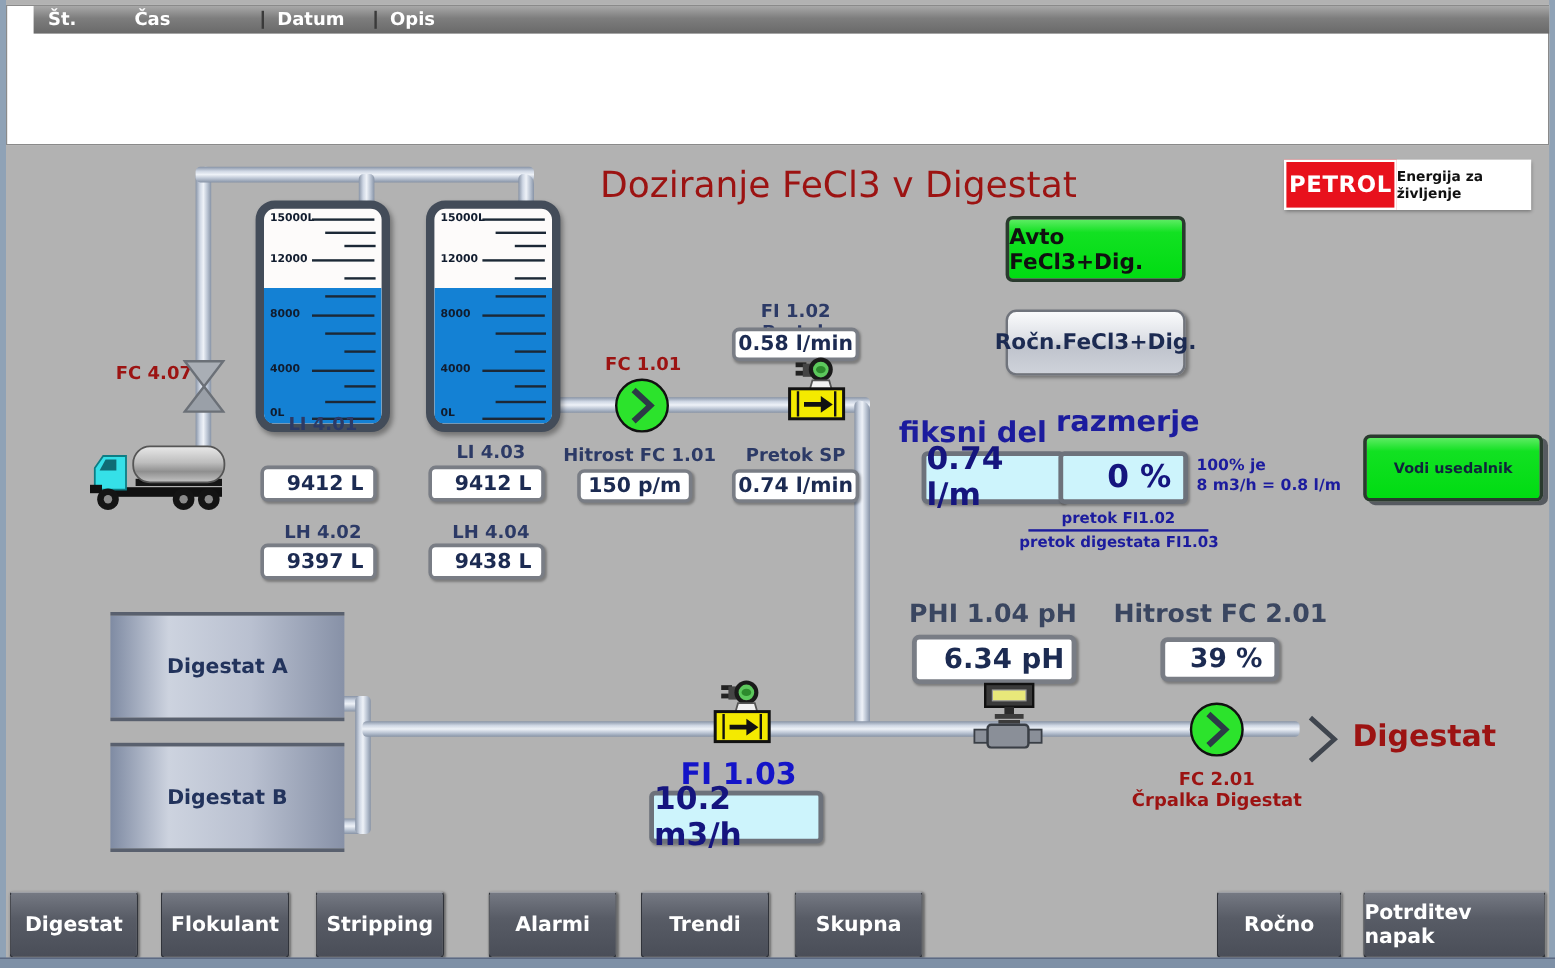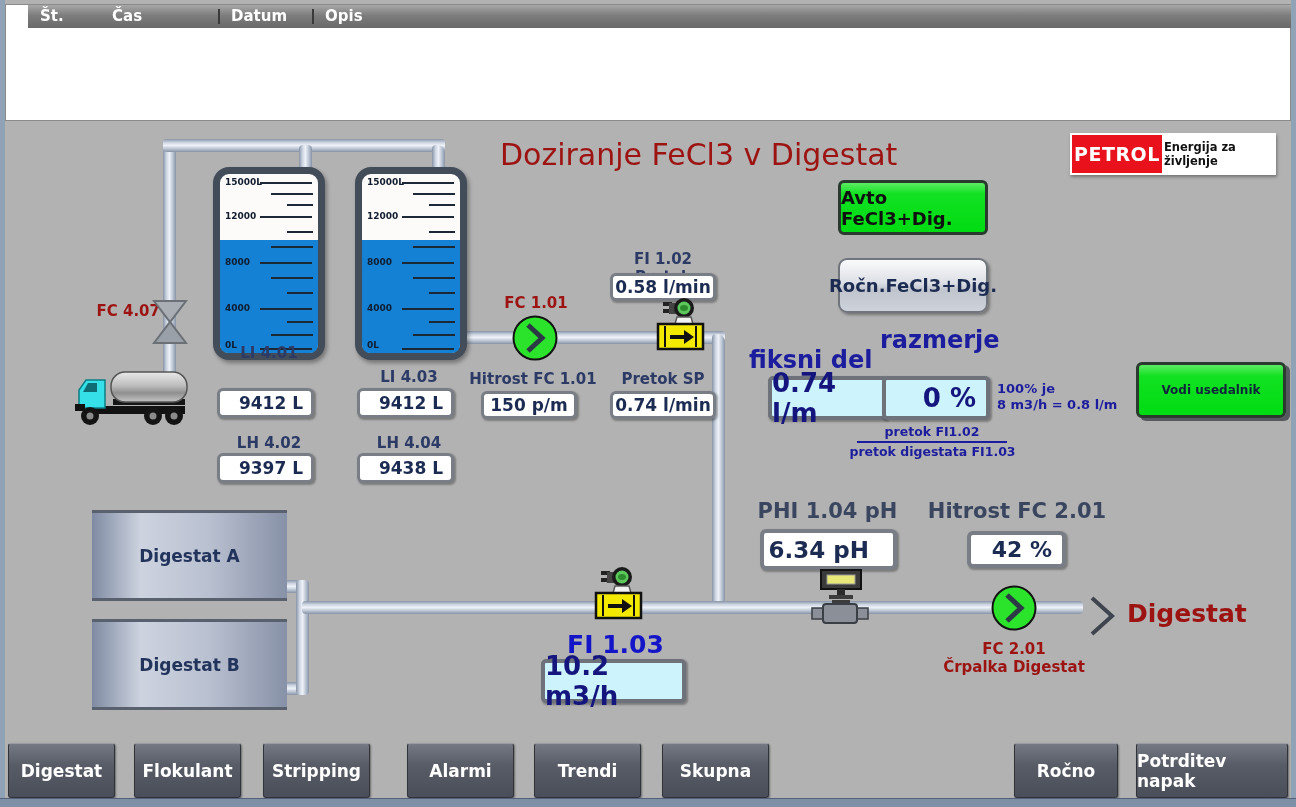--- a/index.html
+++ b/index.html
@@ -234,36 +234,36 @@
     </svg>
   </div>
 
   <div class="abs navy-lbl ctr" style="left:466px;top:370px;width:134px;font-size:15px">Hitrost FC 1.01</div>
   <div class="val-box center" style="left:481px;top:391px;width:96px;height:28px">150 p/m</div>
   <div class="abs navy-lbl ctr" style="left:615px;top:370px;width:96px;font-size:15px">Pretok SP</div>
   <div class="val-box center" style="left:610px;top:391px;width:106px;height:28px">0.74 l/min</div>
 
   <div class="abs blue-lbl" style="left:749px;top:346px;font-size:24px">fiksni del</div>
   <div class="val-box cyan center" style="left:768px;top:376px;width:120px;height:44px">0.74 l/m</div>
-  <div class="abs blue-lbl" style="left:880px;top:326px;font-size:24px">razmerje</div>
+  <div class="abs blue-lbl" style="left:880px;top:337px;font-size:24px">razmerje</div>
   <div class="val-box cyan" style="left:882px;top:376px;width:108px;height:44px;padding-right:10px">0 %</div>
   <div class="abs blue-lbl" style="left:997px;top:381px;font-size:13px">100% je</div>
   <div class="abs blue-lbl" style="left:997px;top:397px;font-size:13px">8 m3/h = 0.8 l/m</div>
   <div class="abs blue-lbl ctr" style="left:857px;top:424px;width:150px;font-size:12.5px">pretok FI1.02</div>
   <div class="frac-line" style="left:857px;top:441px;width:150px"></div>
   <div class="abs blue-lbl ctr" style="left:845px;top:444px;width:175px;font-size:12.5px">pretok digestata FI1.03</div>
 
   <div class="btn-green" style="left:838px;top:180px;width:150px;height:55px;font-size:18px;color:#101010">Avto FeCl3+Dig.</div>
   <div class="btn-grey" style="left:838px;top:258px;width:150px;height:55px;font-size:18px">Ročn.FeCl3+Dig.</div>
   <div class="btn-green" style="left:1136px;top:362px;width:150px;height:56px;font-size:12px;color:#10243c;box-shadow:4px 3px 0 #565a60">Vodi usedalnik</div>
 
   <div class="abs big-lbl ctr" style="left:755px;top:499px;width:145px">PHI 1.04 pH</div>
-  <div class="val-box big" style="left:760px;top:529px;width:137px;height:41px;padding-right:24px">6.34 pH</div>
+  <div class="val-box big" style="left:760px;top:529px;width:137px;height:41px;padding-right:6px">6.34 pH</div>
   <div class="abs big-lbl ctr" style="left:922px;top:499px;width:190px">Hitrost FC 2.01</div>
-  <div class="val-box big" style="left:967px;top:531px;width:99px;height:37px;font-size:22px;padding-right:10px">42 %</div>
+  <div class="val-box big" style="left:967px;top:531px;width:99px;height:37px;font-size:22px;padding-right:10px">39 %</div>
 
   <div class="abs" style="left:593px;top:566px">
     <svg width="50" height="54">
       <rect x="8" y="5" width="9" height="4" fill="#222"></rect>
         <rect x="8" y="12" width="9" height="4" fill="#222"></rect>
       <rect x="14" y="6" width="7" height="11" fill="#444"></rect>
       <circle cx="29" cy="11" r="10" fill="#1a1a1a"></circle>
       <circle cx="29" cy="11" r="6.5" fill="#5cc85c"></circle>
         <ellipse cx="29" cy="11" rx="4" ry="3" fill="#2d8a2d"></ellipse>
       <polygon points="22,20 36,20 38,27 20,27" fill="#f2f2f2" stroke="#555" stroke-width="1.5"></polygon>

